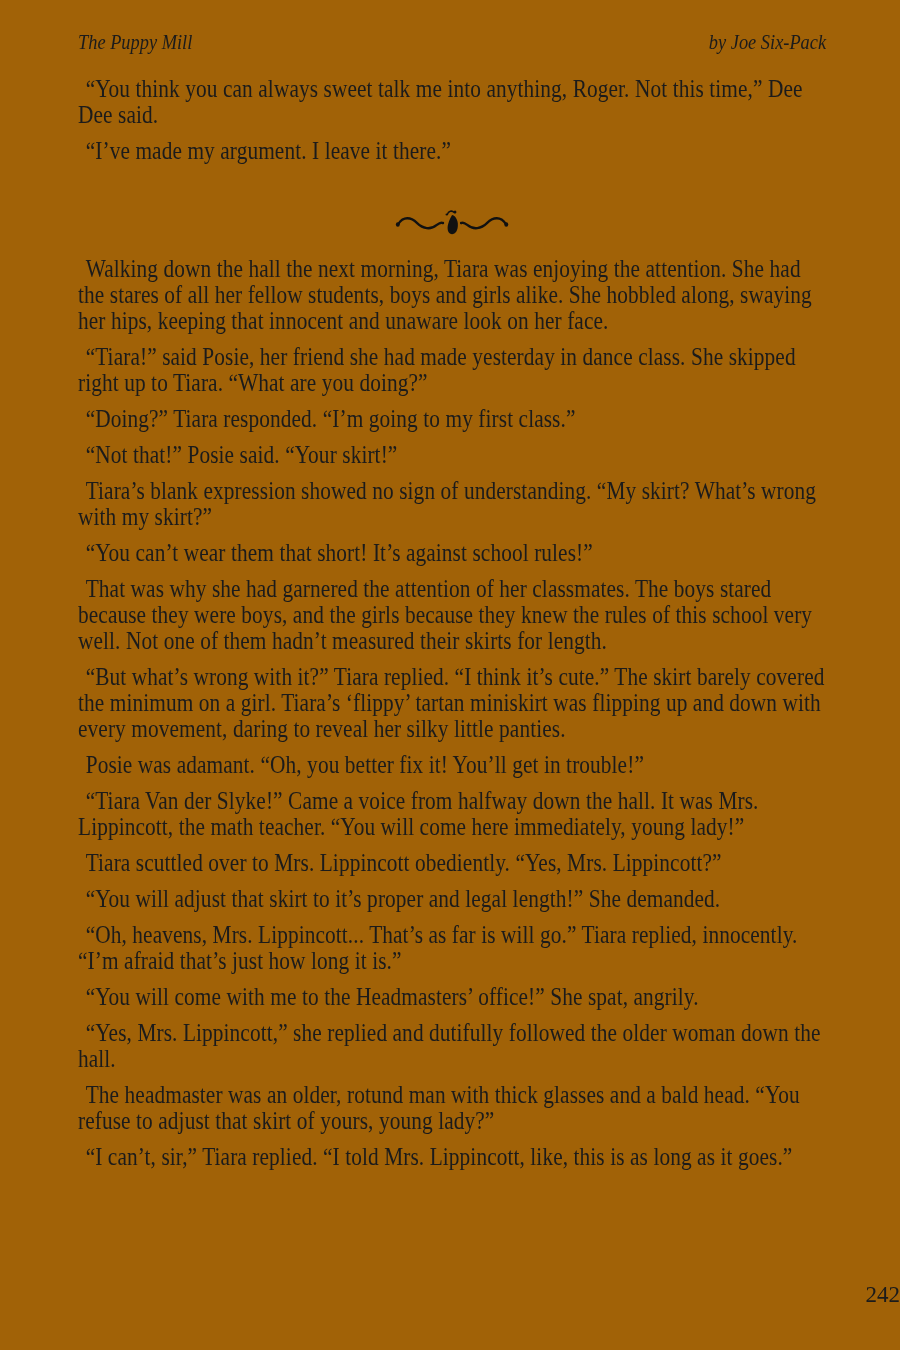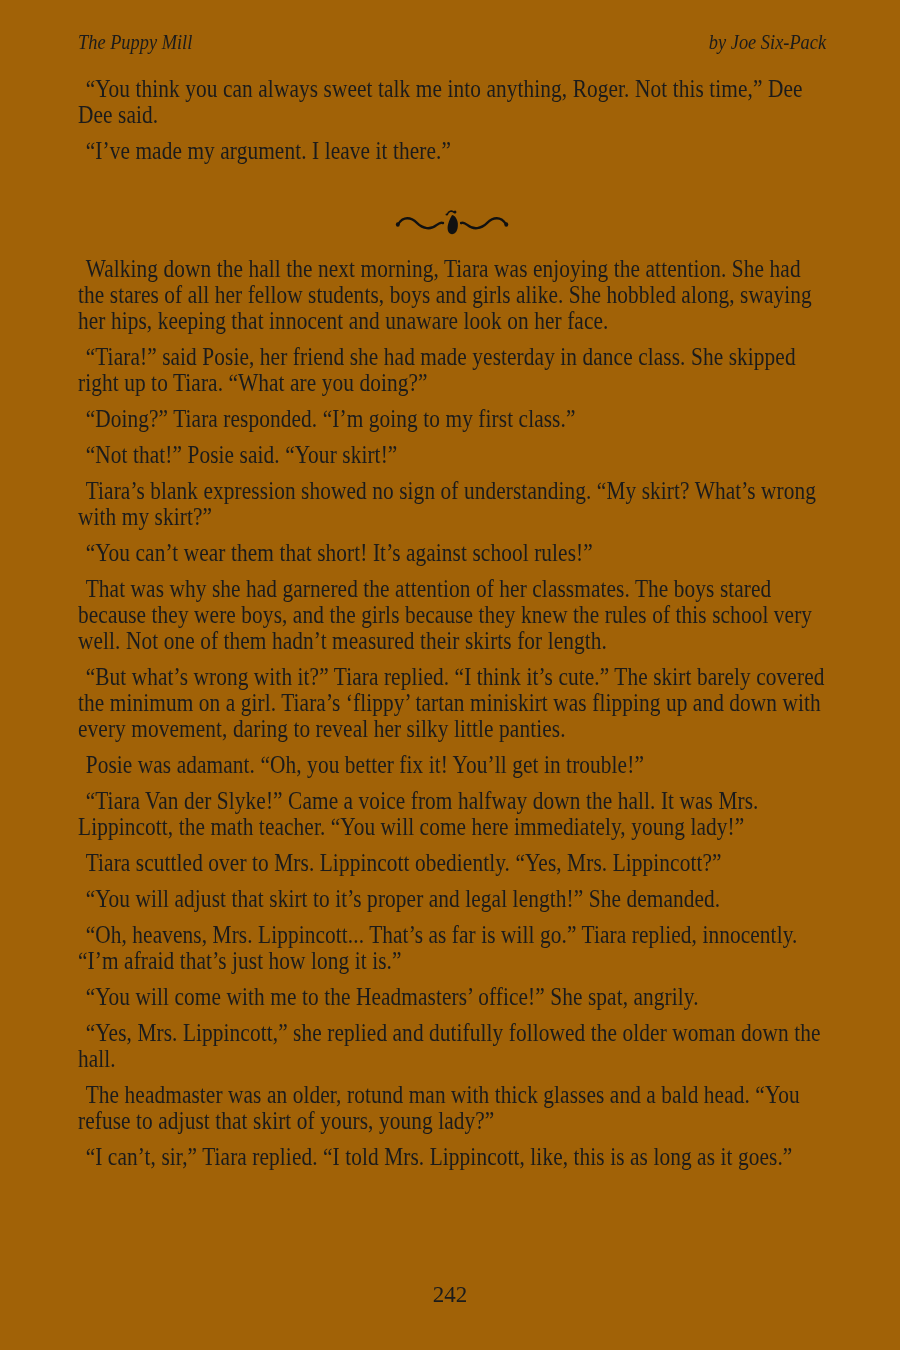--- a/index.html
+++ b/index.html
@@ -43,21 +43,21 @@
     width: 140px;
     margin: 40px auto 16px auto;
     text-align: center;
   }
   .divider svg { display: block; }
   .footer {
     position: absolute;
     left: 0;
     right: 0;
     top: 1282px;
-    text-align: center;
+    text-align: right;
     font-size: 23px;
     line-height: 26px;
     color: #1b1b1b;
   }
 </style>
 </head>
 <body>
 
 <div class="page">
   <div class="content">

